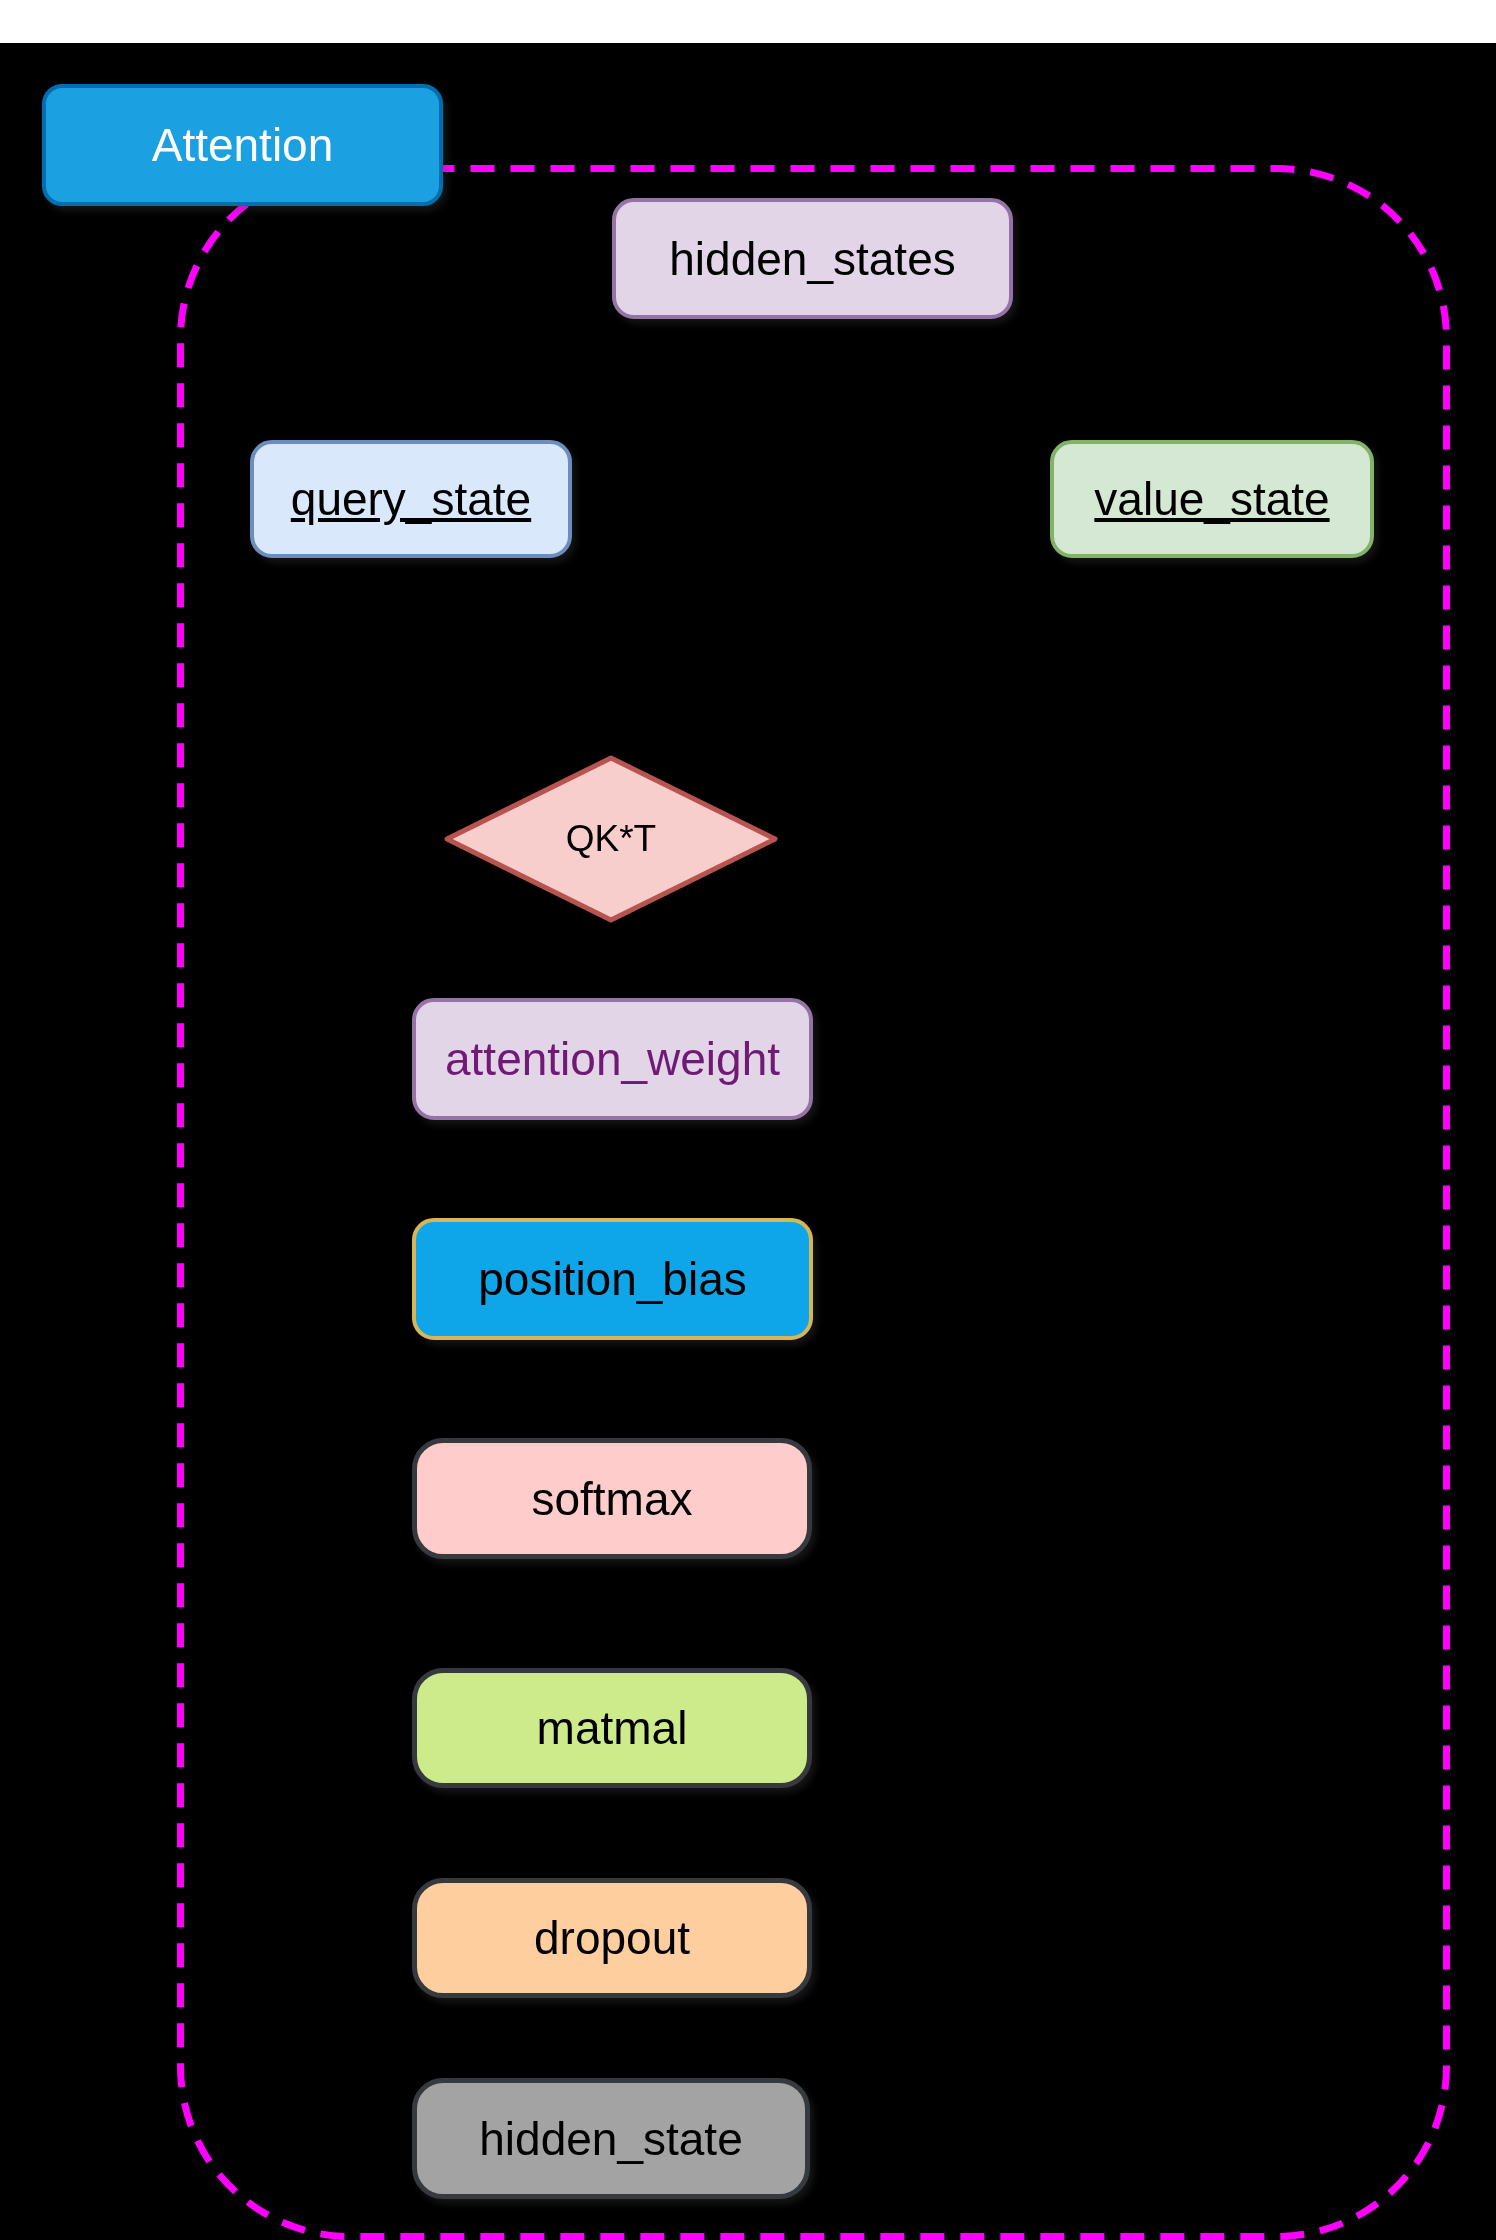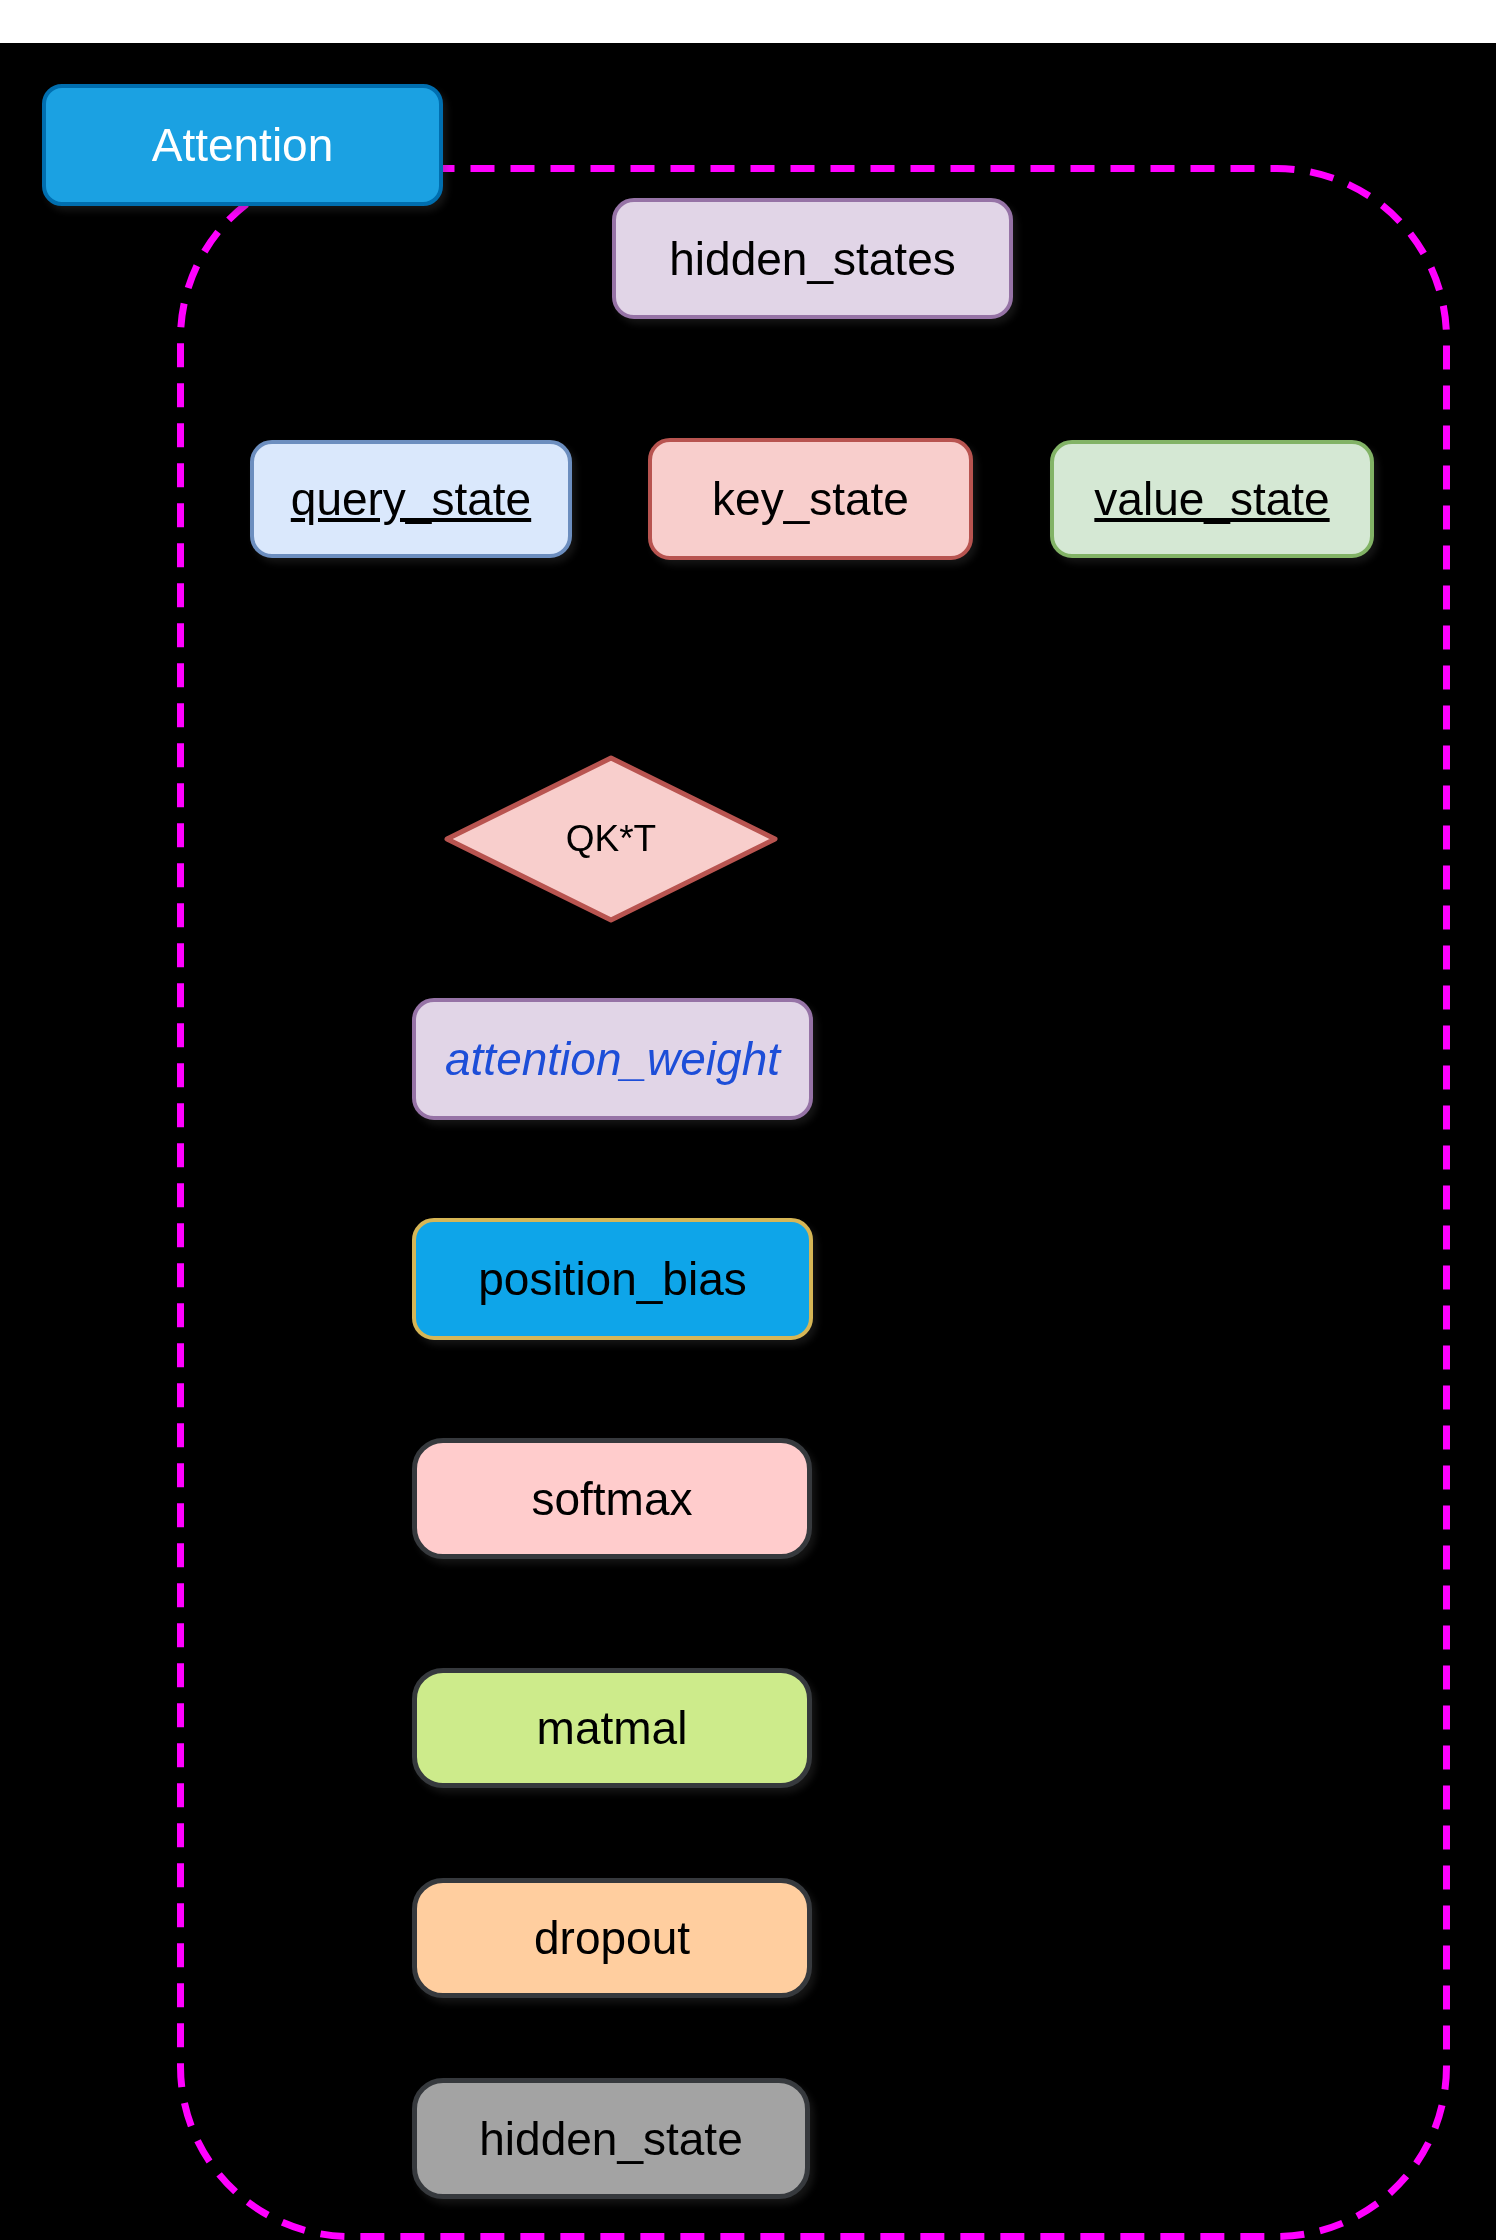--- a/index.html
+++ b/index.html
@@ -83,33 +83,30 @@
   </div>
 
   <div class="node n-hidden-states" style="background-color: rgb(225, 213, 231); border-color: rgb(150, 115, 166); color: rgb(0, 0, 0);">
     <span class="label">hidden_states</span>
   </div>
 
   <div class="node n-query-state" style="background-color: rgb(218, 232, 252); border-color: rgb(108, 142, 191); color: rgb(0, 0, 0); text-decoration: underline;">
     <span class="label">query_state</span>
   </div>
 
-  <div class="node n-key-state" style="background-color: rgb(248, 206, 204); border-color: rgb(184, 84, 80); color: rgb(0, 0, 0);">
-    <span class="label">key_state</span>
-  </div>
 
   <div class="node n-value-state" style="background-color: rgb(213, 232, 212); border-color: rgb(130, 179, 102); color: rgb(0, 0, 0);">
     <span class="label">value_state</span>
   </div>
 
   <div class="qkt-label" style="color: rgb(0, 0, 0);">
     <span class="label">QK*T</span>
   </div>
 
-  <div class="node n-attention-weight" style="background-color: rgb(225, 213, 231); border-color: rgb(150, 115, 166); color: #1d4ed8; font-style: italic;">
+  <div class="node n-attention-weight" style="background-color: rgb(225, 213, 231); border-color: rgb(150, 115, 166); color: #701a75;">
     <span class="label">attention_weight</span>
   </div>
 
   <div class="node n-position-bias" style="background-color: #0ea5e9; border-color: rgb(214, 182, 86); color: rgb(0, 0, 0);">
     <span class="label">position_bias</span>
   </div>
 
   <div class="node n-softmax dark-border" style="background-color: rgb(255, 204, 204); border-color: rgb(54, 57, 61); color: rgb(0, 0, 0);">
     <span class="label">softmax</span>
   </div>

